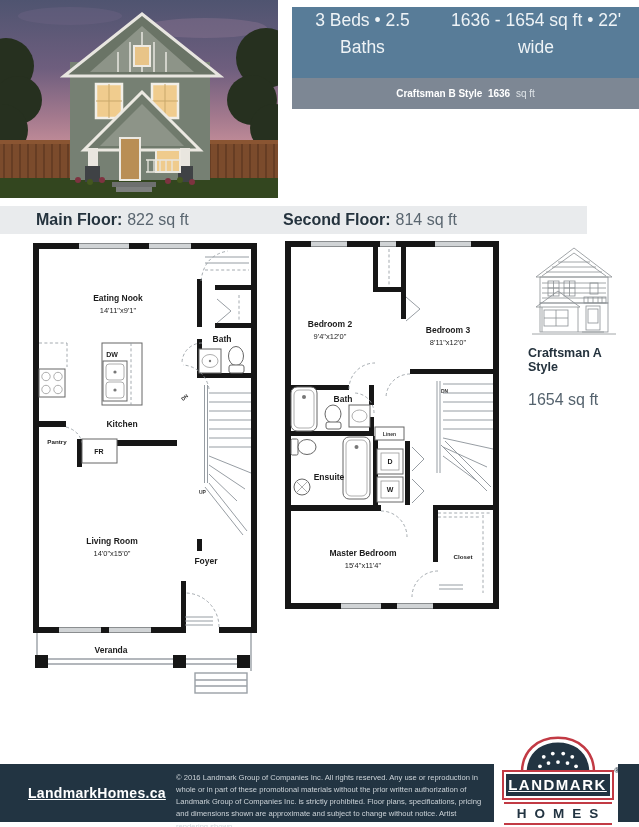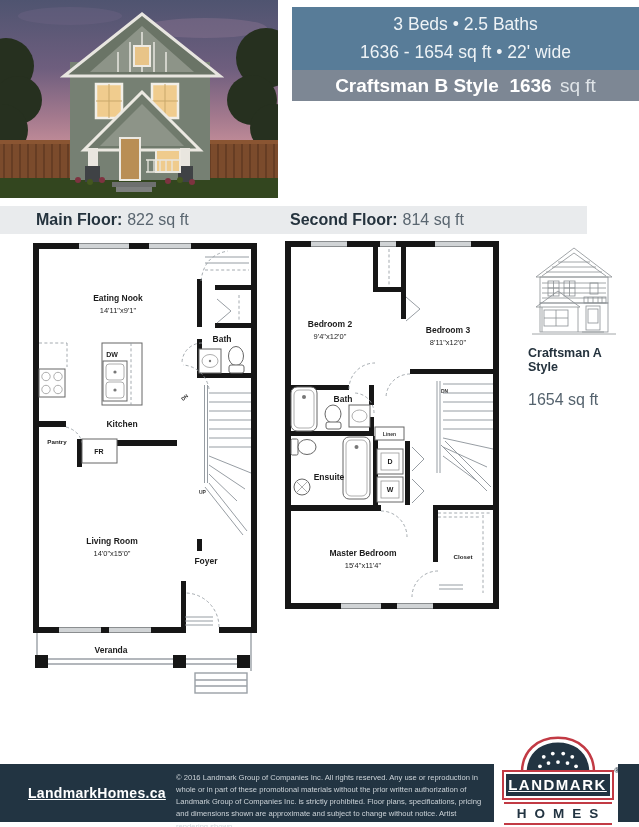--- a/index.html
+++ b/index.html
@@ -5,31 +5,31 @@
   html,body{margin:0;padding:0;background:#ffffff;}
   .page{position:relative;width:639px;height:827px;background:#ffffff;overflow:hidden;
         font-family:"Liberation Sans",sans-serif;}
   .abs{position:absolute;}
 
   
   .photo{left:0;top:0;width:278px;height:198px;}
   .hcol{left:292px;top:7px;width:347px;}
   .h-navy{height:97px;background:#223442;display:flex;align-items:center;justify-content:center;}
   .h-navy .title{color:#fbfcfd;font-size:40px;font-weight:bold;letter-spacing:1.5px;}
-  .h-slate{height:63px;background:#587c98;color:#eef3f6;text-align:center;
-           font-size:17.5px;line-height:1.55;display:flex;flex-direction:column;justify-content:center;}
-  .h-gray{height:31px;background:#7d8794;color:#ffffff;text-align:center;line-height:31px;font-size:19px;}
+  .h-slate{height:71px;background:#587c98;color:#eef3f6;text-align:center;
+           font-size:17.5px;line-height:1.55;display:flex;flex-direction:row;justify-content:center;}
+  .h-gray{height:31px;background:#7d8794;color:#ffffff;text-align:center;line-height:31px;font-size:10px;}
   .h-gray .b{font-weight:bold;}
   .h-gray .unit{color:#dfe4e8;font-weight:normal;margin-left:3px;}
 
   
   .band{left:0;top:206px;width:587px;height:28px;background:#e9ebed;}
   .flabel{position:absolute;top:0;height:28px;line-height:28px;font-size:16px;color:#5a6670;white-space:nowrap;}
   .flabel b{color:#25333e;font-weight:bold;margin-right:5px;}
-  .fl-main{left:36px;} .fl-second{left:290px;}
+  .fl-main{left:36px;} .fl-second{left:283px;}
 
   
   svg text{fill:#1c1c1c;font-family:"Liberation Sans",sans-serif;}
   .rname{font-size:8.5px;font-weight:bold;}
   .rdim{font-size:7.5px;}
   .rmid{font-size:7px;font-weight:bold;}
   .rsmall{font-size:6.2px;font-weight:bold;}
   .rtiny{font-size:5px;font-weight:bold;fill:#333;}
   .wall{fill:#161616;}
   .fix{fill:#ffffff;stroke:#666;stroke-width:1;}

